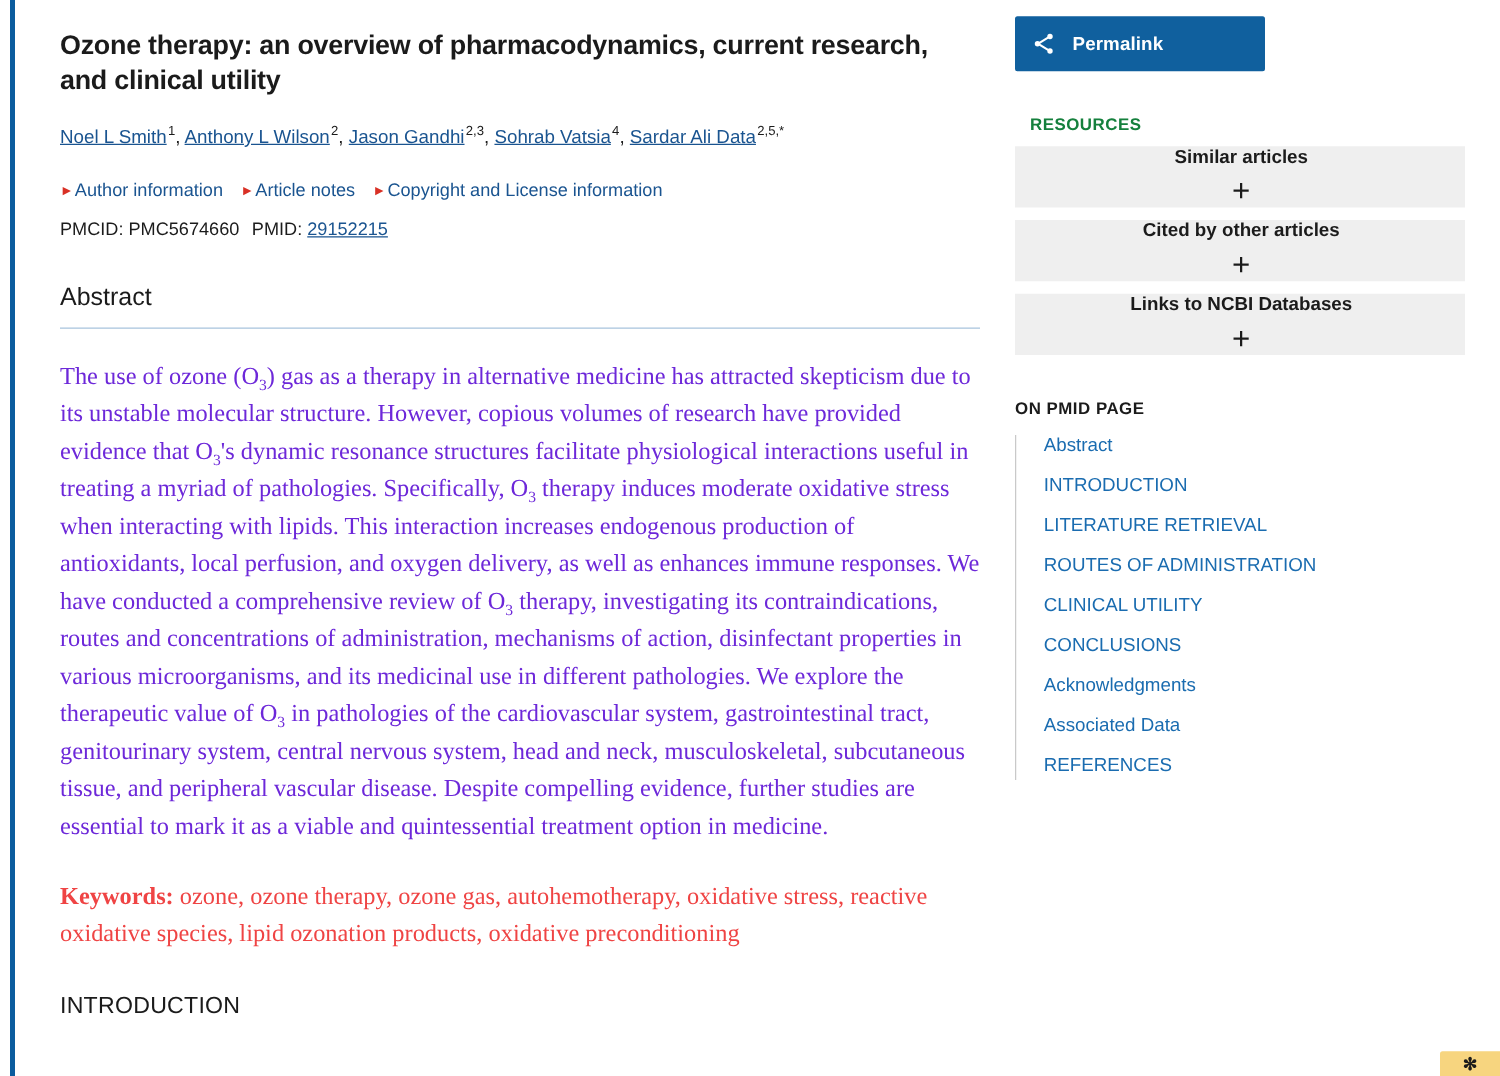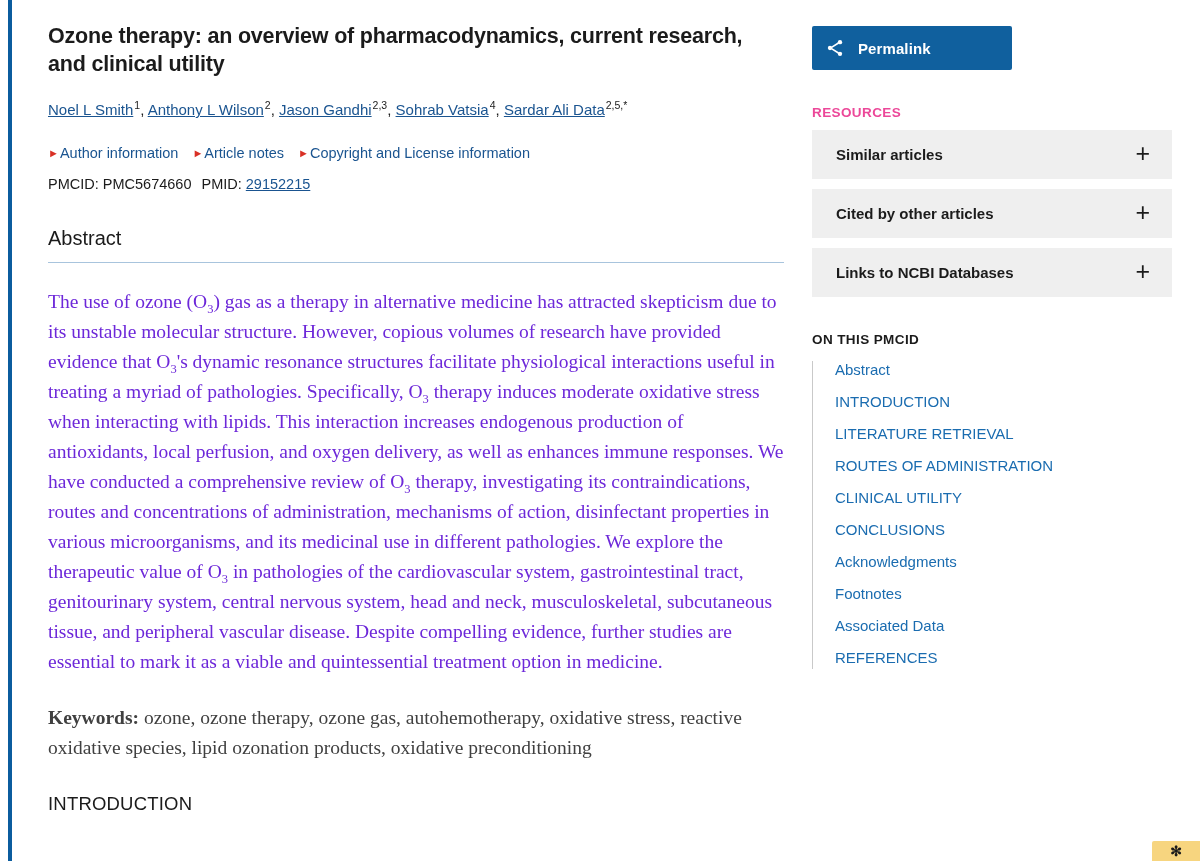--- a/index.html
+++ b/index.html
@@ -121,38 +121,38 @@
   .abstract-body sub {
     font-size: 12.5px;
     vertical-align: sub;
     line-height: 0;
   }
 
   .keywords {
     font-family: "Liberation Serif", serif;
     font-size: 19.5px;
     line-height: 30px;
-    color: #404040;
+    color: #ef4444;
     margin: 0 0 30px 0;
   }
   .keywords b { font-weight: bold; }
 
   .intro-head {
     font-family: "Liberation Sans", sans-serif;
     font-size: 18.5px;
     font-weight: normal;
     color: #1b1b1b;
     margin: 0;
     letter-spacing: 0.2px;
   }
 
   
   .side-col {
     position: absolute;
-    left: 812px; top: 13px;
+    left: 812px; top: 0;
     width: 360px;
     padding-top: 13px;
   }
 
   .permalink-btn {
     display: flex;
     align-items: center;
     width: 200px;
     height: 44px;
     background: #10609e;
@@ -171,34 +171,35 @@
     color: #ffffff;
     font-size: 15px;
     font-weight: bold;
     letter-spacing: 0.1px;
   }
 
   .side-kicker {
     font-size: 13.5px;
     font-weight: bold;
     letter-spacing: 0.4px;
-    color: #ec4899;
-    margin: 35px 0 10px 0;
+    color: #15803d;
+    margin: 35px 0 10px 12px;
   }
 
   .acc-item {
     background: #efefef;
     height: 49px;
     display: flex;
     align-items: center;
     justify-content: space-between;
     padding: 0 22px 0 24px;
     margin-bottom: 10px;
     cursor: pointer;
     width: 360px;
+    flex-direction: column;
   }
   .acc-label {
     font-size: 15px;
     font-weight: bold;
     color: #1b1b1b;
   }
   .acc-plus {
     font-size: 25px;
     color: #1b1b1b;
     font-weight: 300;
@@ -311,31 +312,30 @@
     </div>
     <div class="acc-item">
       <span class="acc-label">Cited by other articles</span>
       <span class="acc-plus">+</span>
     </div>
     <div class="acc-item">
       <span class="acc-label">Links to NCBI Databases</span>
       <span class="acc-plus">+</span>
     </div>
 
-    <div class="otp-kicker">ON THIS PMCID</div>
+    <div class="otp-kicker">ON PMID PAGE</div>
 
     <ul class="otp-list">
       <li><a href="#">Abstract</a></li>
       <li><a href="#">INTRODUCTION</a></li>
       <li><a href="#">LITERATURE RETRIEVAL</a></li>
       <li><a href="#">ROUTES OF ADMINISTRATION</a></li>
       <li><a href="#">CLINICAL UTILITY</a></li>
       <li><a href="#">CONCLUSIONS</a></li>
       <li><a href="#">Acknowledgments</a></li>
-      <li><a href="#">Footnotes</a></li>
       <li><a href="#">Associated Data</a></li>
       <li><a href="#">REFERENCES</a></li>
     </ul>
   </div>
 
   <div class="corner-widget">
     <span class="cw-ico">✻</span>
   </div>
 
 </div>

